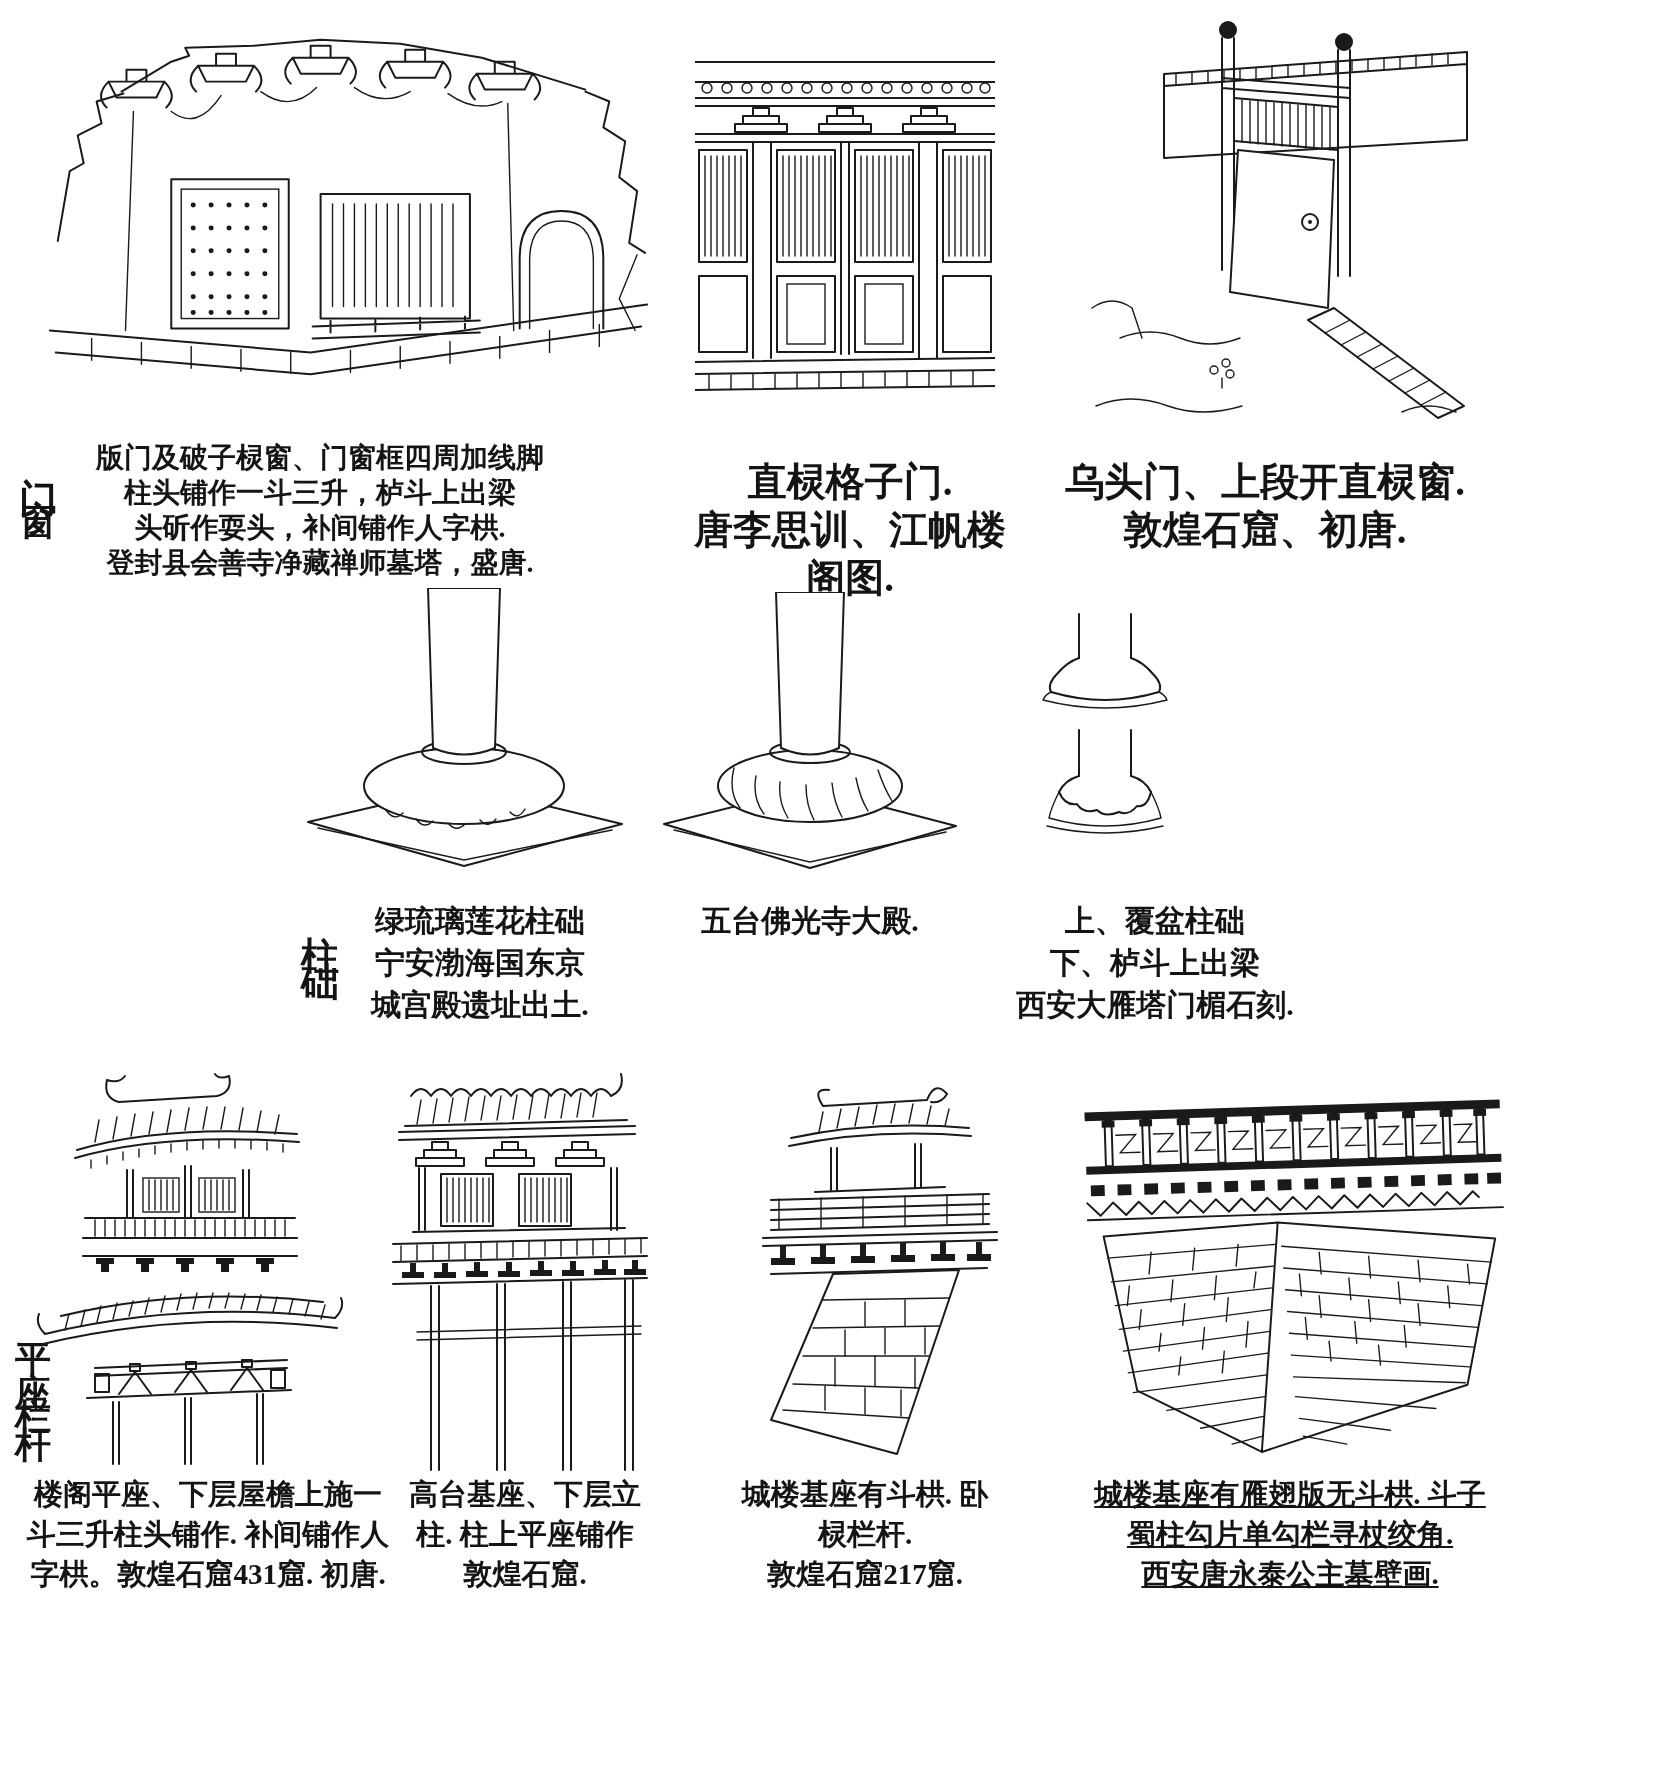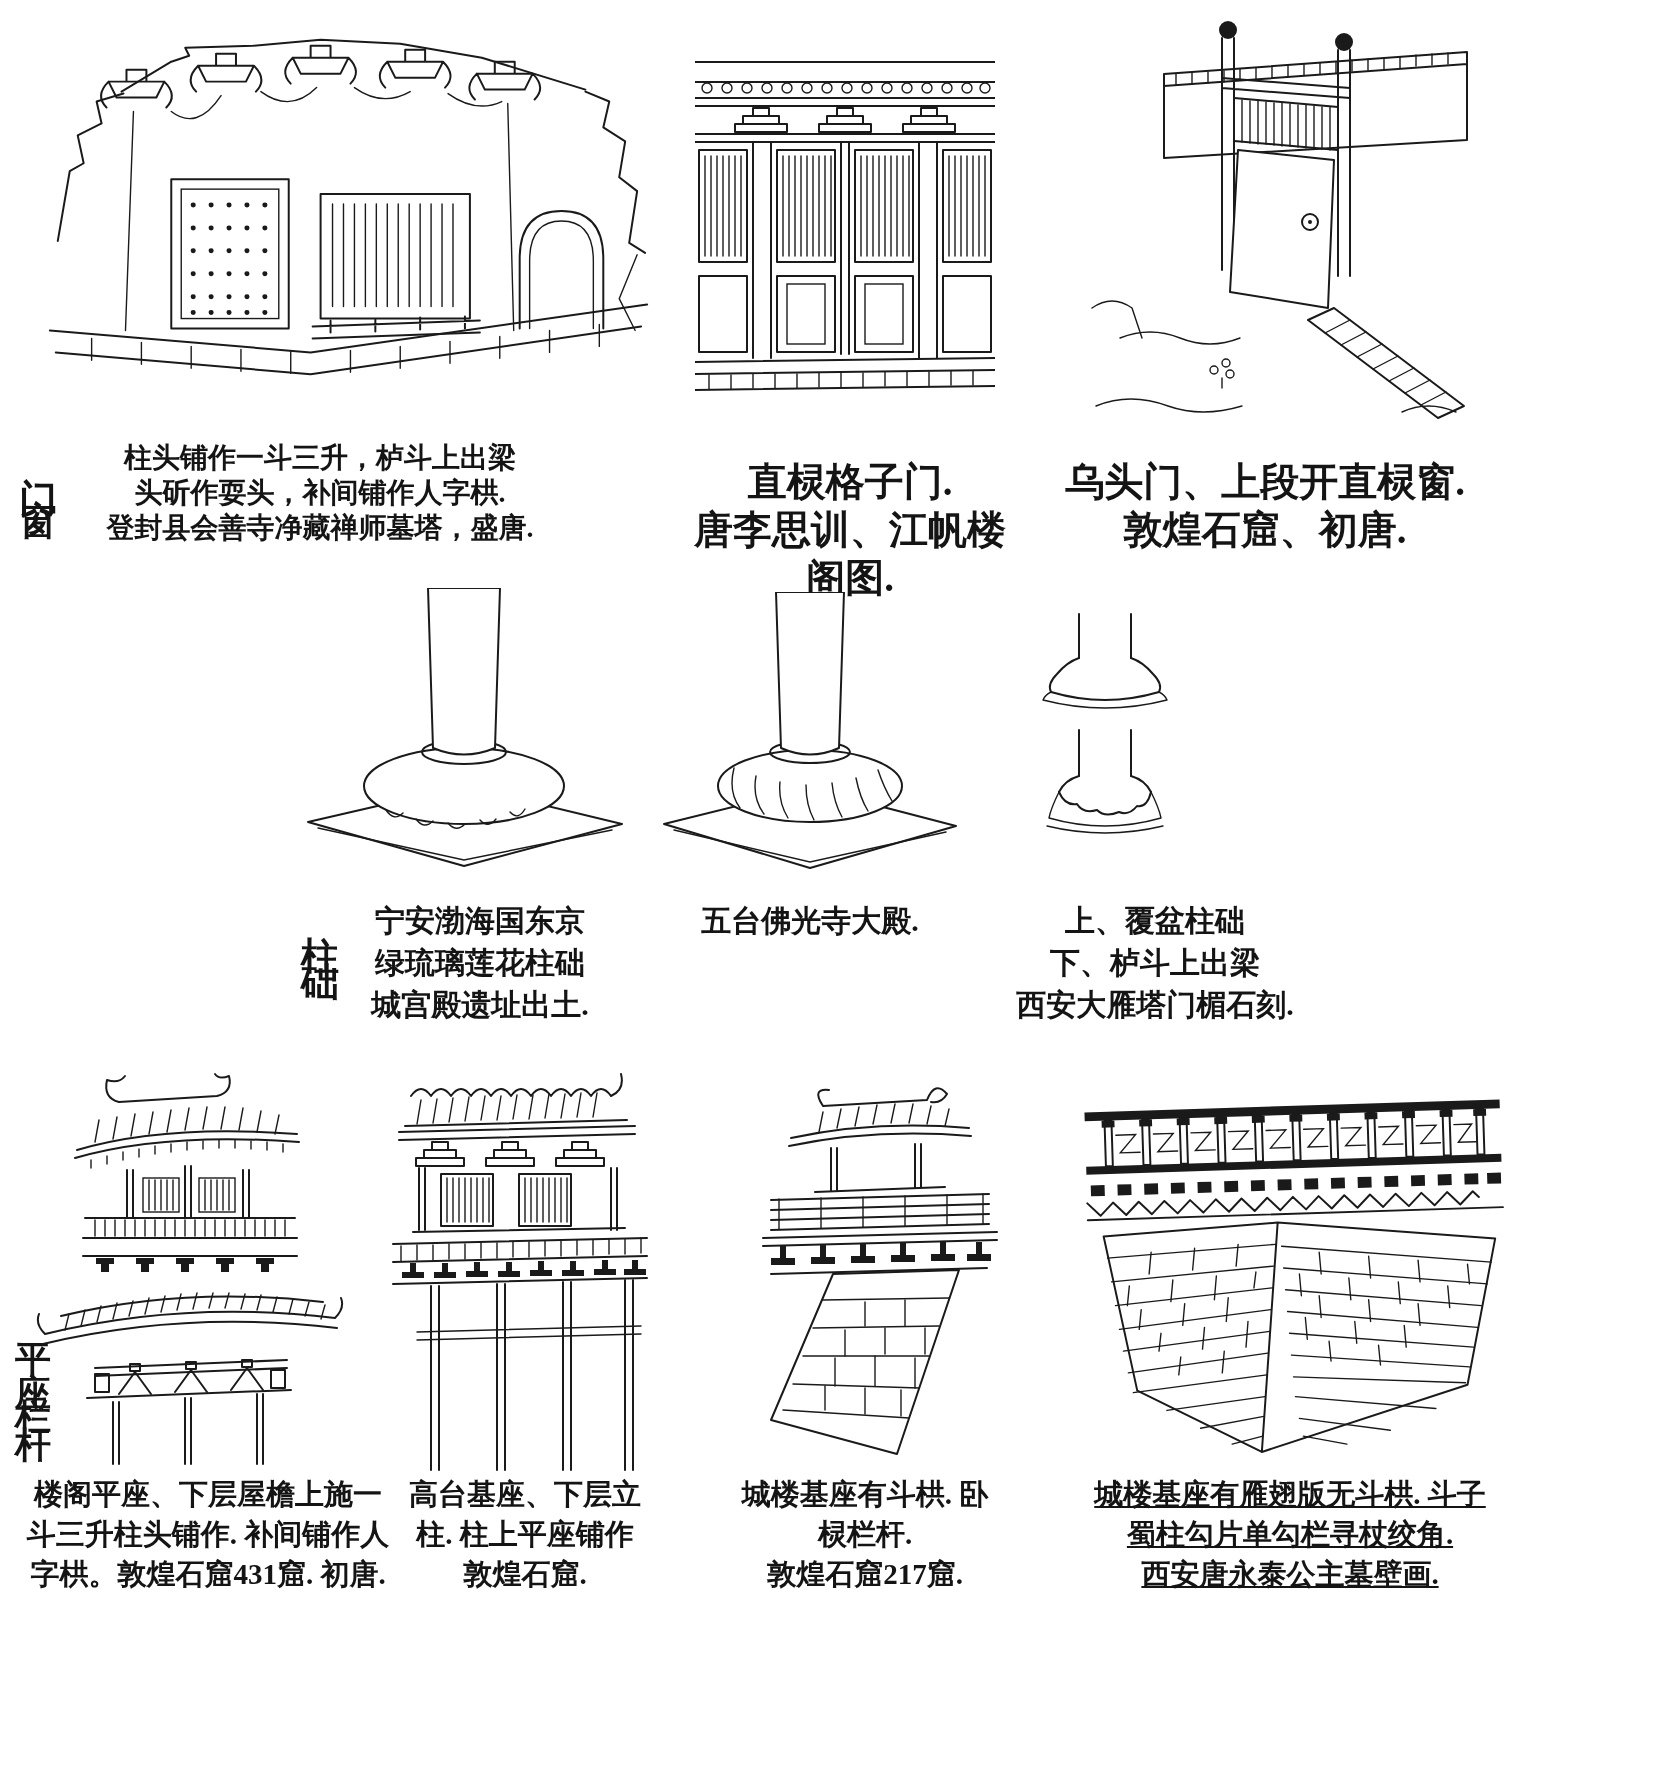--- a/index.html
+++ b/index.html
@@ -62,20 +62,21 @@
         <path class="ln" d="M292,328 L460,322 M292,340 L460,334 M310,322 V334 M355,321 V333 M400,319 V331 M445,318 V330"></path>
 
         <path class="ln" d="M500,330 L500,260 Q500,212 542,212 Q584,212 584,260 L584,330"></path>
         <path class="th" d="M510,330 L510,262 Q510,222 542,222 Q574,222 574,262 L574,330"></path>
 
         <path class="ln" d="M28,332 L290,354 L628,306 M34,354 L290,376 L622,328"></path>
         <path class="th" d="M70,340 V362 M120,344 V366 M170,348 V370 M220,351 V373 M270,353 V375 M330,352 V374 M380,348 V370 M430,343 V365 M480,338 V360 M530,332 V354 M580,326 V348"></path>
       </svg>
     </div>
     <figcaption class="cap cap1" style="left:10px;top:440px;width:620px;">
+      <div class="cline">版门及破子棂窗、门窗框四周加线脚</div>
       <div class="cline">柱头铺作一斗三升，栌斗上出梁</div>
       <div class="cline">头斫作耍头，补间铺作人字栱.</div>
       <div class="cline">登封县会善寺净藏禅师墓塔，盛唐.</div>
     </figcaption>
   </figure>
 
   <figure>
     <div class="art" style="left:695px;top:52px;width:300px;height:352px;">
       <svg viewBox="0 0 300 352">
         <path class="ln" d="M0,10 H300 M0,30 H300"></path>
@@ -174,22 +175,22 @@
       <svg viewBox="0 0 340 296">
         <path class="ln" d="M20,234 L176,198 L334,236 L176,278 Z"></path>
         <path class="th" d="M30,240 L176,272 L324,242"></path>
         <path class="wh" d="M76,198 a100,38 0 1 0 200,0 a100,38 0 1 0 -200,0 z"></path>
         <path class="th" d="M98,222 q8,12 17,3 M128,231 q8,11 17,2 M160,235 q8,10 17,1 M192,232 q8,9 16,-1 M222,224 q8,9 15,-3"></path>
         <ellipse class="ln" cx="176" cy="164" rx="42" ry="12"></ellipse>
         <path class="wh" d="M140,0 L145,160 Q176,173 207,160 L212,0 Z"></path>
       </svg>
     </div>
     <figcaption class="cap cap2" style="left:325px;top:900px;width:310px;">
+      <div class="cline">绿琉璃莲花柱础</div>
       <div class="cline">宁安渤海国东京</div>
-      <div class="cline">绿琉璃莲花柱础</div>
       <div class="cline">城宫殿遗址出土.</div>
     </figcaption>
   </figure>
 
   <figure>
     <div class="art" style="left:650px;top:592px;width:310px;height:290px;">
       <svg viewBox="0 0 310 290">
         <path class="ln" d="M14,232 L160,196 L306,234 L160,276 Z"></path>
         <path class="th" d="M24,238 L160,270 L296,240"></path>
         <path class="wh" d="M68,194 a92,36 0 1 0 184,0 a92,36 0 1 0 -184,0 z"></path>

